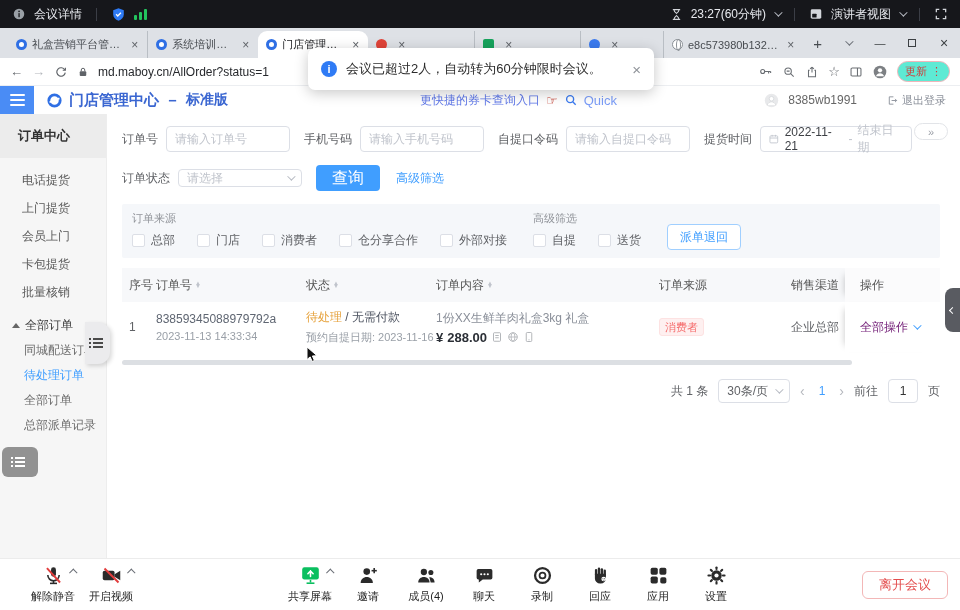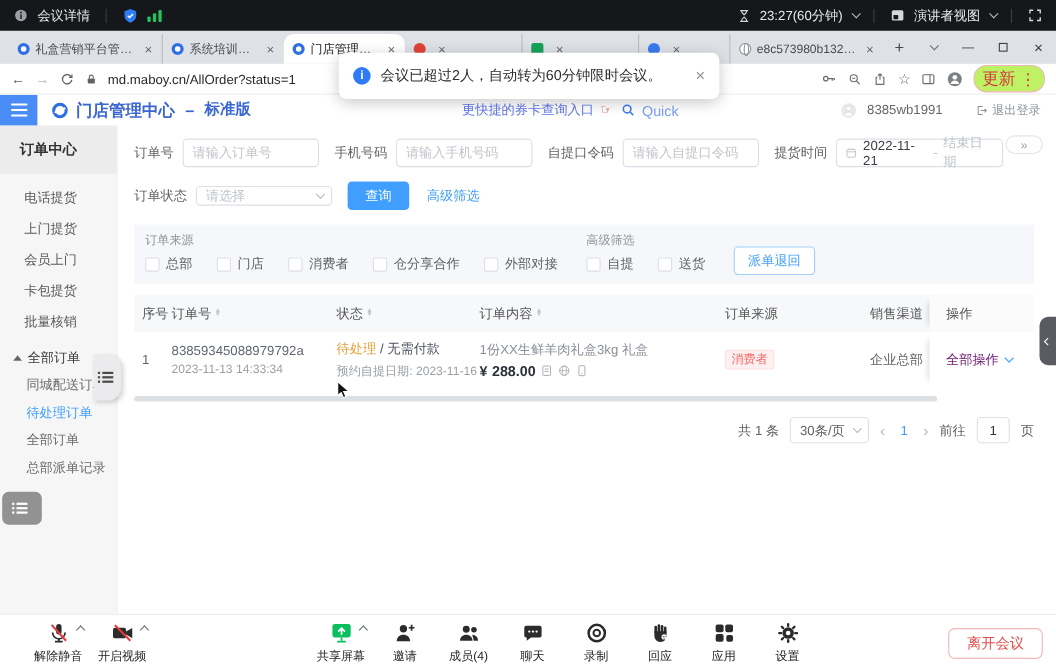--- a/index.html
+++ b/index.html
@@ -43,21 +43,21 @@
   .newtab{font-size:15px;color:#474b50;padding:0 10px;align-self:center;}
   .win-controls{margin-left:auto;display:flex;align-items:center;align-self:stretch;color:#3c4043;}
   .win-controls span{width:32px;text-align:center;font-size:11px;display:flex;align-items:center;justify-content:center;height:100%;}
   .maxbox{display:inline-block;width:8px;height:8px;border:1.2px solid #3c4043;}
 
   .addressbar{position:absolute;top:58px;left:0;right:0;height:28px;background:#fff;border-bottom:1px solid #eceef1;
     display:flex;align-items:center;padding:0 10px;gap:9px;font-size:13px;color:#5f6368;z-index:4;}
   .addressbar .url{font-size:12px;color:#27292d;}
   .ab-right{margin-left:auto;display:flex;align-items:center;gap:9px;}
   .update-pill{display:flex;align-items:center;gap:4px;border:1px solid #efb5ba;color:#d23b3b;border-radius:12px;
-    padding:2px 7px;font-size:15px;background:#bef264;}
+    padding:2px 7px;font-size:11px;background:#5eead4;}
   .star{font-size:13px;color:#5f6368;}
 
   
   .notice{position:absolute;left:308px;top:48px;width:346px;height:42px;background:#fff;border-radius:7px;
     box-shadow:0 3px 14px rgba(0,0,0,.22);display:flex;align-items:center;gap:9px;padding:0 13px;z-index:40;}
   .notice-ic{width:16px;height:16px;border-radius:50%;background:#2f7bf5;color:#fff;font-size:11px;font-weight:bold;
     display:flex;align-items:center;justify-content:center;flex:none;}
   .notice-txt{font-size:13px;color:#2c2c2c;white-space:nowrap;}
   .notice-x{margin-left:auto;color:#8f9399;font-size:15px;}
 
@@ -100,21 +100,21 @@
   .inp::placeholder{color:#c0c4cc;}
   .gap{width:14px;flex:none;}
   .daterange{height:26px;border:1px solid #dcdfe6;border-radius:4px;display:flex;align-items:center;gap:5px;padding:0 7px;width:152px;background:#fff;}
   .daterange .dv{color:#3c3f44;font-size:12px;}
   .daterange .dp{color:#c0c4cc;font-size:12px;}
   .collapse-pill{position:absolute;top:9px;right:12px;width:34px;height:17px;border:1px solid #e2e4e8;border-radius:9px;
     color:#9a9ea6;font-size:11px;display:flex;align-items:center;justify-content:center;background:#fff;}
   .select{height:18px;border:1px solid #dcdfe6;border-radius:4px;display:flex;align-items:center;justify-content:space-between;
     padding:0 8px;width:124px;color:#c0c4cc;font-size:12px;background:#fff;}
   .btn-primary{height:26px;background:#409eff;color:#fff;border-radius:4px;padding:0 16px;display:flex;align-items:center;
-    font-size:12px;margin-left:14px;border:none;}
+    font-size:16px;margin-left:14px;border:none;}
   .link-blue{color:#409eff;font-size:12px;margin-left:16px;}
 
   .filter-panel{margin:13px 20px 0 15px;background:#f5f7fa;border-radius:2px;padding:7px 10px 8px;display:flex;align-items:flex-start;}
   .fgroup .glabel{font-size:11px;color:#909399;margin-bottom:6px;}
   .opts{display:flex;align-items:center;}
   .opt{display:flex;align-items:center;margin-right:22px;font-size:12px;color:#606266;white-space:nowrap;}
   .cb{width:13px;height:13px;border:1px solid #dcdfe6;border-radius:2px;background:#fff;margin-right:6px;flex:none;}
   .btn-plain{height:26px;border:1px solid #a0cfff;color:#409eff;background:#fff;border-radius:4px;padding:0 12px;
     display:flex;align-items:center;font-size:12px;margin-top:13px;margin-left:4px;}
 

